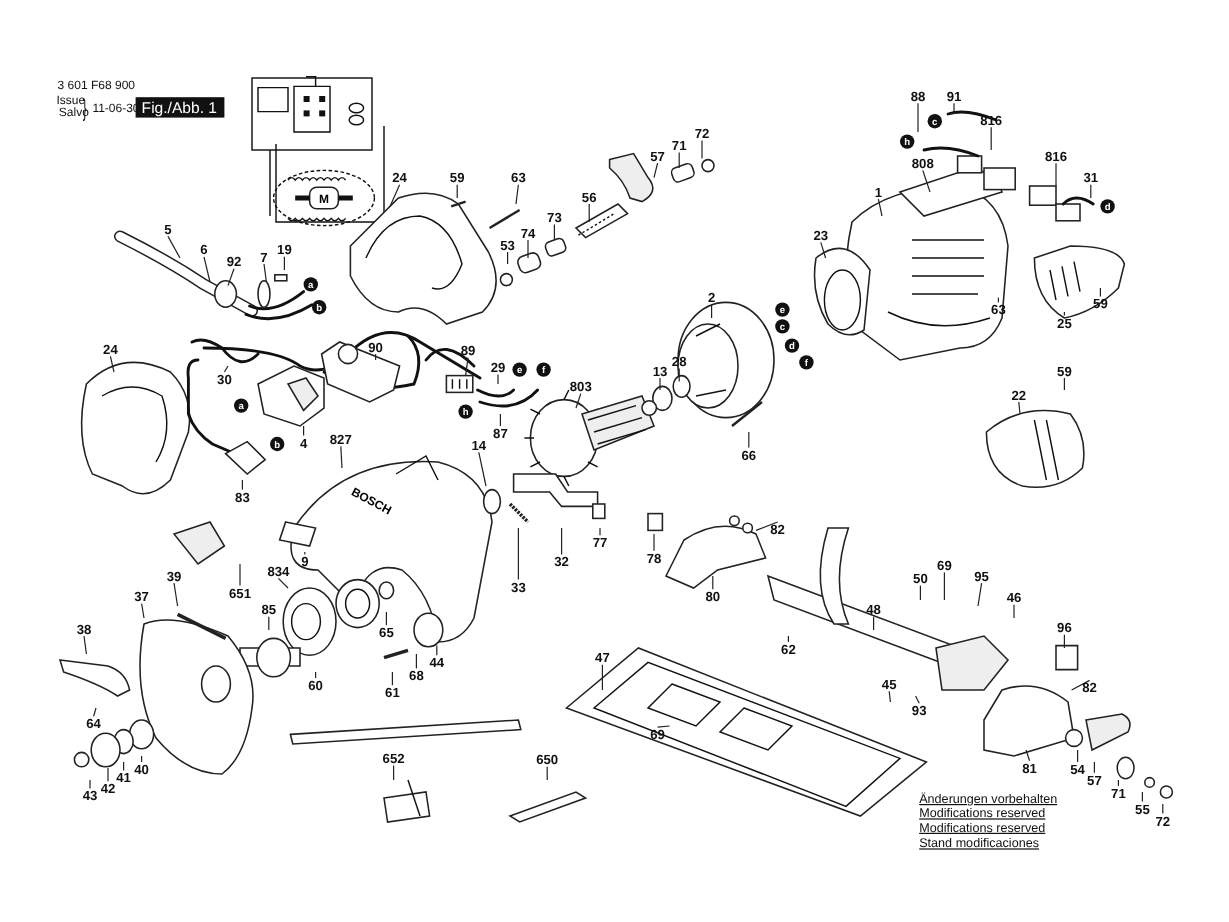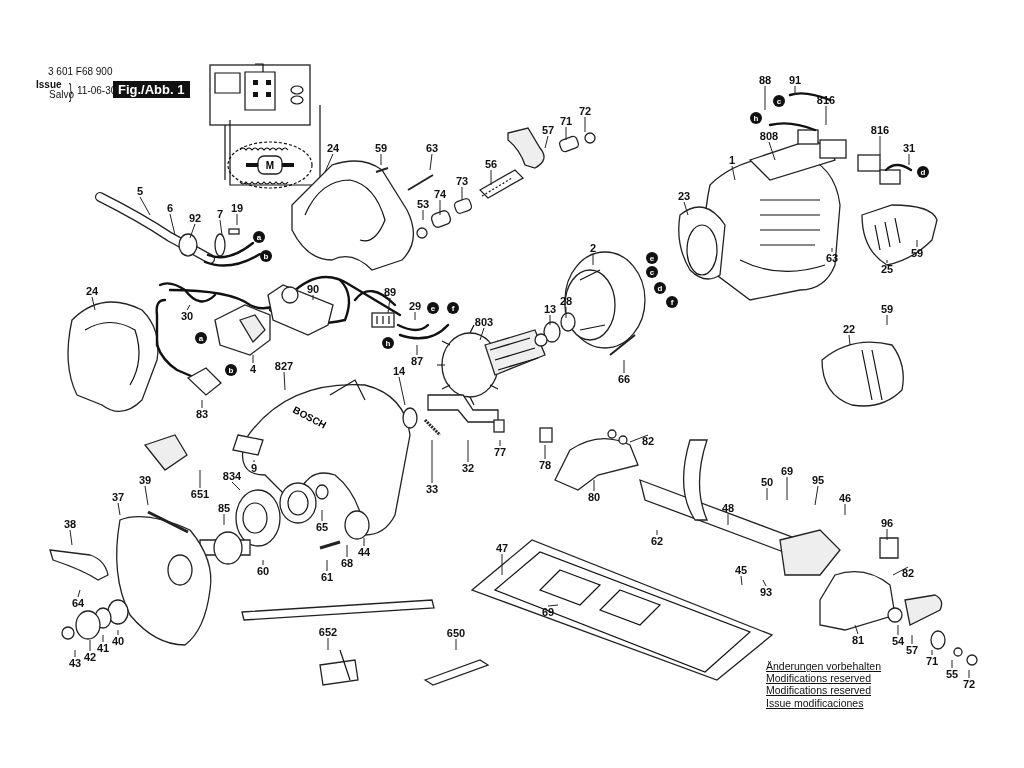--- a/index.html
+++ b/index.html
@@ -1,37 +1,37 @@
 <!DOCTYPE html>
 <html><head>
 <meta charset="utf-8">
 <style>
   html, body { margin:0; padding:0; background:#ffffff; }
   body { width:1024px; height:768px; position:relative; overflow:hidden; font-family:"Liberation Sans", sans-serif; color:#111; }
   #stage { position:absolute; left:0; top:0; width:1024px; height:768px; }
   .hdr { position:absolute; font-family:"Liberation Sans", sans-serif; font-size:10px; line-height:11px; color:#111; }
-  .fig-badge { position:absolute; left:113px; top:81px; background:#111; color:#fff; font-weight:bold; font-size:13px; padding:1px 6px 1px 5px; line-height:15px; }
+  .fig-badge { position:absolute; left:113px; top:81px; background:#111; color:#fff; font-weight:normal; font-size:13px; padding:1px 6px 1px 5px; line-height:15px; }
   .brace { position:absolute; left:69px; top:81px; font-size:20px; line-height:20px; transform:scaleX(0.5); transform-origin:left top; }
   .notes { position:absolute; left:766px; top:660px; font-size:10.5px; line-height:12.2px; color:#111; }
   .notes div { white-space:nowrap;text-decoration:underline; }
   svg text.lbl { font-family:"Liberation Sans", sans-serif; font-size:11px; font-weight:bold; fill:#111; }
   svg text.conn { font-family:"Liberation Sans", sans-serif; font-size:8px; font-weight:bold; fill:#fff; }
   .part { fill:#fff; stroke:#222; stroke-width:1.3; }
   .part-g { fill:#eee; stroke:#222; stroke-width:1.3; }
   .leader { stroke:#222; stroke-width:1; fill:none; }
   .wire { stroke:#111; stroke-width:2.4; fill:none; stroke-linecap:round; }
   .wire-thin { stroke:#111; stroke-width:1.2; fill:none; }
 </style>
 </head>
 <body>
 
 <div id="stage">
 
   <div class="hdr" style="left:48px;top:66px;">3 601 F68 900</div>
-  <div class="hdr" style="left:36px;top:79px;font-weight:bold;">Issue</div>
+  <div class="hdr" style="left:47px;top:79px;">Issue</div>
   <div class="hdr" style="left:49px;top:89px;">Salvo</div>
   <div class="brace">}</div>
   <div class="hdr" style="left:77px;top:85px;">11-06-30</div>
   <div class="fig-badge">Fig./Abb. 1</div>
 
   <svg width="1024" height="768" viewBox="0 0 1024 768" style="position:absolute;left:0;top:0;">
 
     <g>
       <rect x="210" y="65" width="100" height="60" class="part"></rect>
       <path d="M215 73 h25 v20 h-25 z M245 72 h30 v38 h-30 z M255 64 h8 v8" class="wire-thin"></path>
@@ -468,15 +468,15 @@
           <circle cx="388" cy="343" r="6" fill="#111"></circle>
           <text x="388" y="346" text-anchor="middle" class="conn">h</text>
         </g>
       </g>
   </svg>
 
   <div class="notes">
     <div>Änderungen vorbehalten</div>
     <div>Modifications reserved</div>
     <div>Modifications reserved</div>
-    <div>Issue modificaciones</div>
+    <div>Stand modificaciones</div>
   </div>
 </div>
 
 </body></html>

